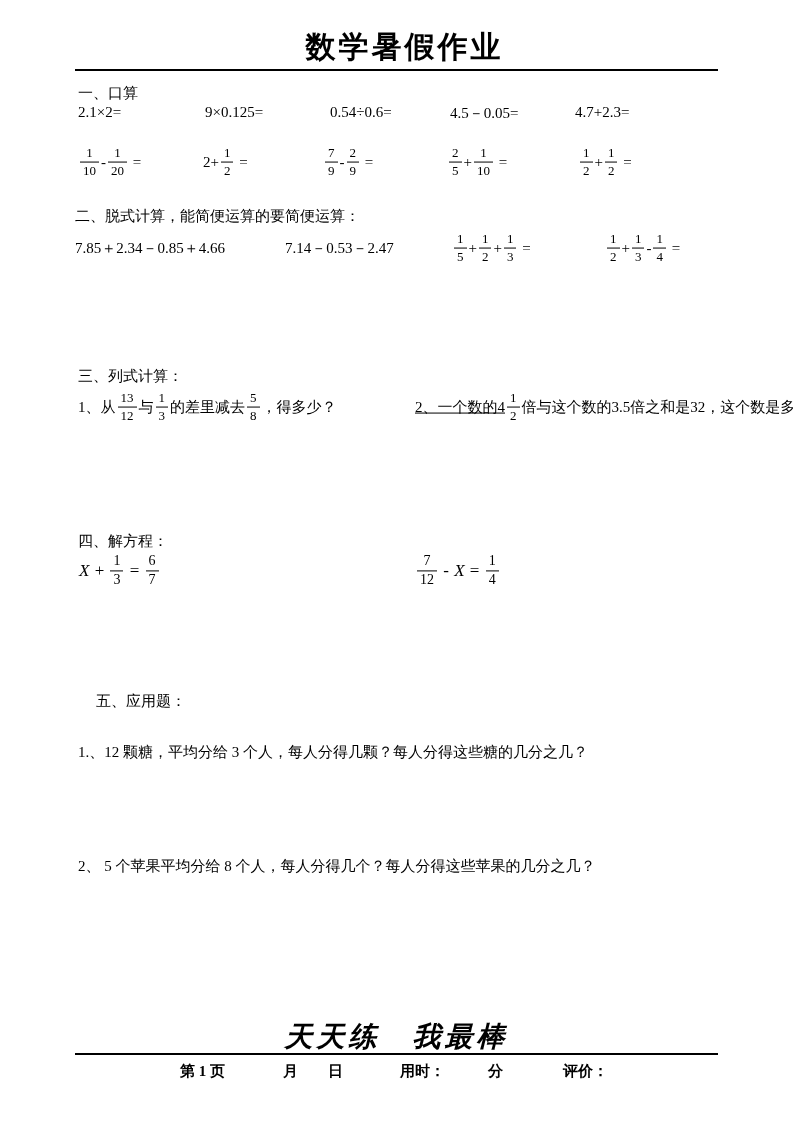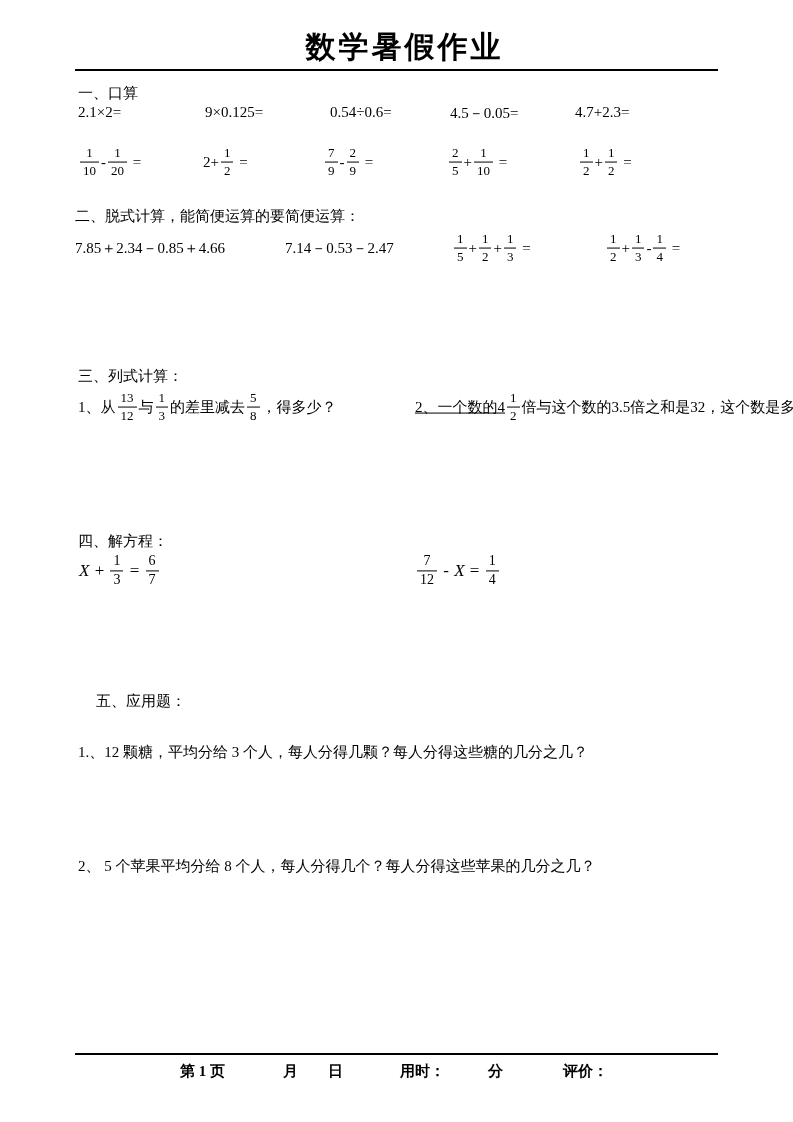--- a/index.html
+++ b/index.html
@@ -226,20 +226,21 @@
           <span class="num">1</span>
           <span class="den">4</span>
         </span>
       </span>
   </div>
 
   <div class="abs heading" style="left:96px;top:692px;text-align:right;">五、应用题：</div>
   <div class="abs" style="left:78px;top:715px;margin-top:28px;">1.、12 颗糖，平均分给 3 个人，每人分得几颗？每人分得这些糖的几分之几？</div>
   <div class="abs" style="left:78px;top:857px;">2、  5 个苹果平均分给 8 个人，每人分得几个？每人分得这些苹果的几分之几？</div>
 
+  <div class="abs motto">天天练　我最棒</div>
   <div class="rule rule-bottom"></div>
   <div class="footer-meta">
     <span style="left:180px;">第 1 页</span>
     <span style="left:283px;">月</span>
     <span style="left:328px;">日</span>
     <span style="left:400px;">用时：</span>
     <span style="left:488px;">分</span>
     <span style="left:563px;">评价：</span>
   </div>
 

